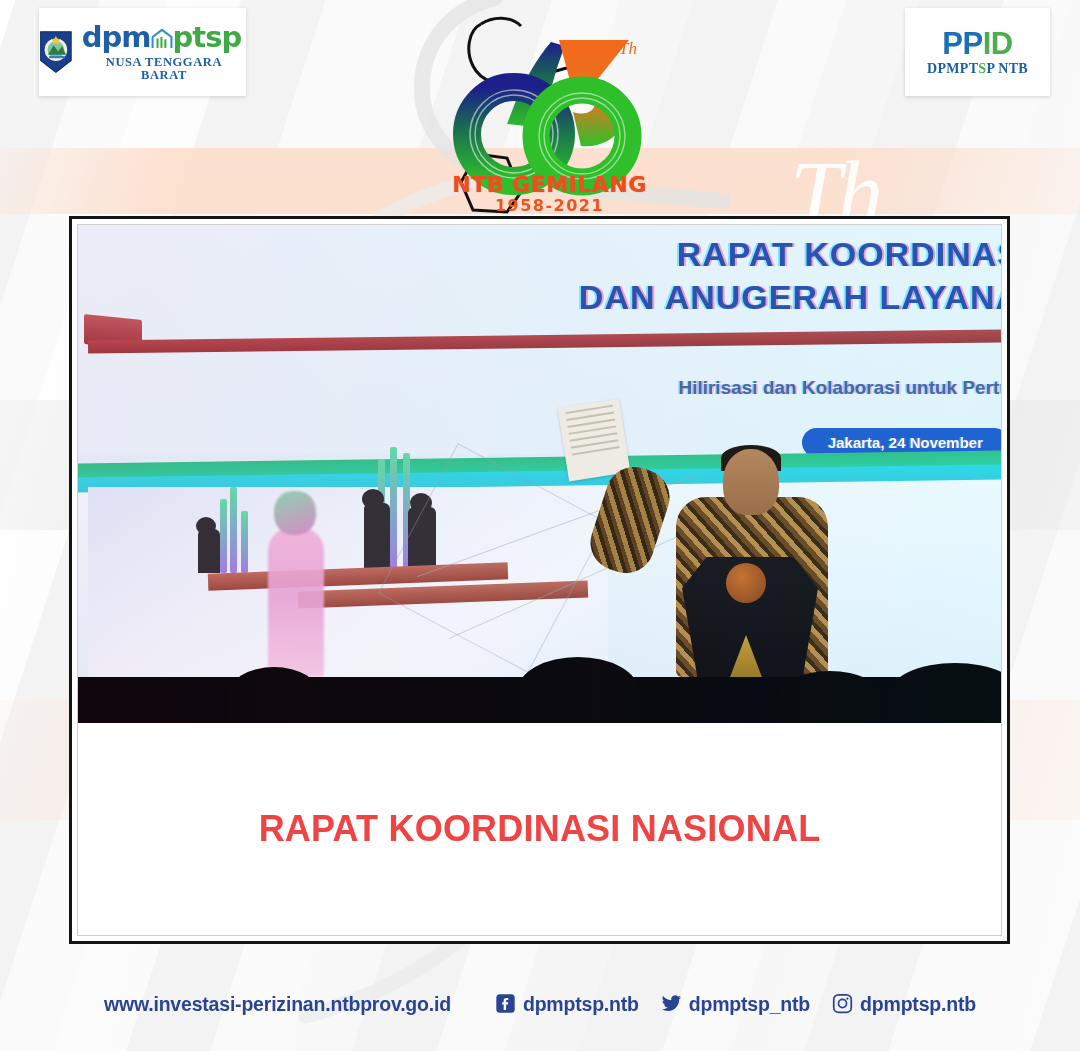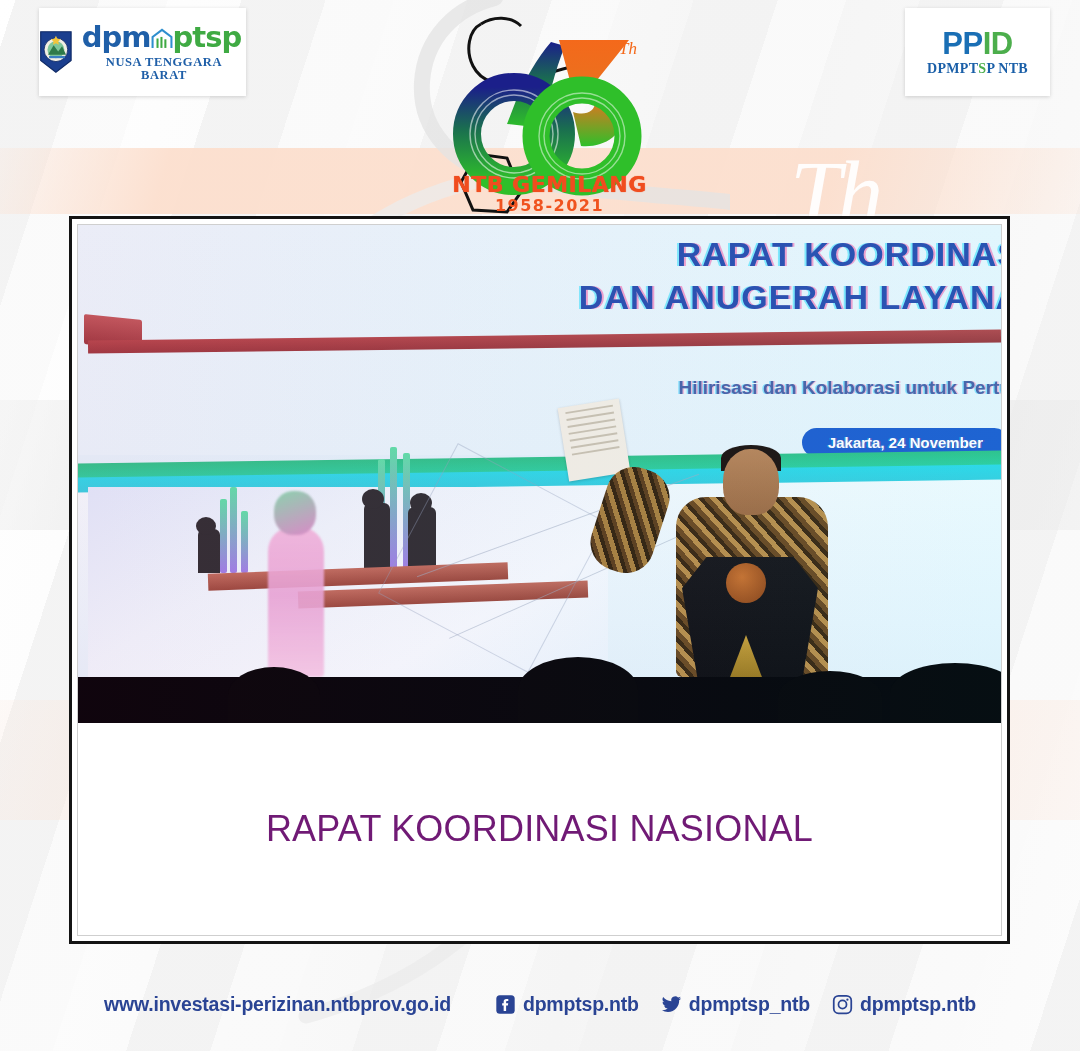--- a/index.html
+++ b/index.html
@@ -178,23 +178,23 @@
   }
   .caption {
     flex: 1;
     position: relative;
     display: flex; flex-direction: column;
     align-items: center; justify-content: center;
     background: transparent;
   }
   .cap-line {
     font-family: "Liberation Sans", sans-serif;
-    font-weight: 400;
+    font-weight: 700;
     font-size: 36px;
-    color: #701a75;
+    color: #ef4444;
     letter-spacing: .2px;
     line-height: 1.35;
     text-align: center;
     white-space: nowrap;
     position: relative; z-index: 3;
   }
 
   
   .slide-bg {
     position: absolute; inset: 0;
@@ -371,21 +371,21 @@
     position: absolute;
     left: 0; right: 0; top: 982px; height: 44px;
     display: flex; align-items: center; justify-content: center;
     gap: 22px;
     color: #2a4494;
     font-family: "Liberation Sans", sans-serif;
     font-weight: 700;
     font-size: 19.5px;
     letter-spacing: -.2px;
   }
-  .f-item { display: flex; align-items: center; gap: 7px; white-space: nowrap; }
+  .f-item { display: flex; align-items: flex-start; gap: 7px; white-space: nowrap; }
   .f-url { margin-right: 22px; }
   .ic { width: 21px; height: 21px; flex: none; }
 </style>
 </head>
 <body>
 
 <div class="poster">
 
   <div class="bg-base"></div>
   <div class="bg-diag"></div>

